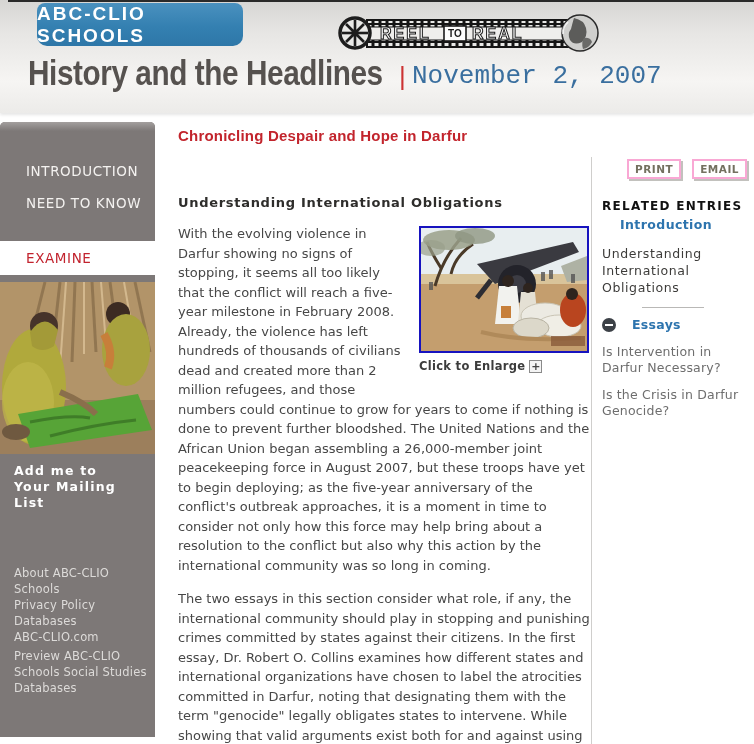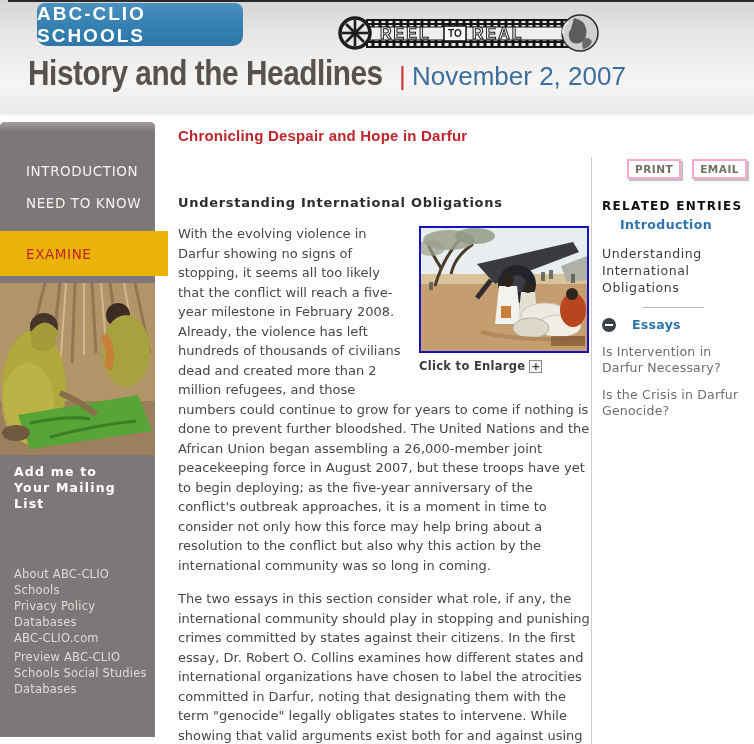--- a/index.html
+++ b/index.html
@@ -17,31 +17,31 @@
     border-radius:8px 8px 10px 10px; display:flex; align-items:center; justify-content:center;margin-left:9px; }
   .banner span { color:#fff; font-family:"Liberation Sans", sans-serif; font-weight:bold;
     font-size:19px; letter-spacing:2px; }
   .reel-logo { position:absolute; left:338px; top:12px; }
   .masthead-title { position:absolute; left:28px; top:53px; color:#56524f;
     font-family:"Liberation Sans", sans-serif; font-weight:bold; font-size:35px;
     letter-spacing:-0.5px; transform:scaleX(0.85); transform-origin:left center; white-space:nowrap; }
   .masthead-sep { position:absolute; left:399px; top:61px; color:#cc3333; font-size:26px;
     font-family:"Liberation Sans", sans-serif; }
   .masthead-date { position:absolute; left:412px; top:61px; color:#3a6f9f; font-size:26px;
-    font-family:Liberation Sans, sans-serif; white-space:nowrap; }
+    font-family:Liberation Mono, monospace; white-space:nowrap; }
 
   
   .sidebar { position:absolute; left:0; top:122px; width:155px; height:615px;
     background:#7d7877; border-radius:5px 5px 0 0; }
   .sidebar::before { content:""; position:absolute; left:0; top:0; width:100%; height:9px;
     background:linear-gradient(180deg,#a39f9e,#7d7877); border-radius:5px 5px 0 0; }
   .nav { list-style:none; margin-top:33px; }
   .nav li { height:32px; display:flex; align-items:center; padding-left:26px;
     color:#f4f2f0; font-size:13.5px; letter-spacing:0.6px; cursor:pointer; }
-  .nav li.active { height:45px; margin-top:12px; background:#eab308; color:#c2232e; width:168px; }
+  .nav li.active { height:34px; margin-top:22px; background:#ffffff; color:#c2232e; width:168px; }
   .side-photo { display:block; margin-top:7px; width:155px; height:172px; }
   .side-action { color:#fff; font-weight:bold; font-size:12.5px; letter-spacing:1.2px;
     padding-left:14px; line-height:16px; cursor:pointer; }
   .side-action.first { margin-top:15px; }
   .side-action.second { margin-top:9px; width:135px; }
   .side-links { margin-top:54px; list-style:none; }
   .side-links li { color:#dddbd9; font-size:11.5px; line-height:16px; padding-left:14px;
     cursor:pointer; letter-spacing:0.2px; }
   .side-links li.wrap { margin-top:3px; width:150px; }
 

